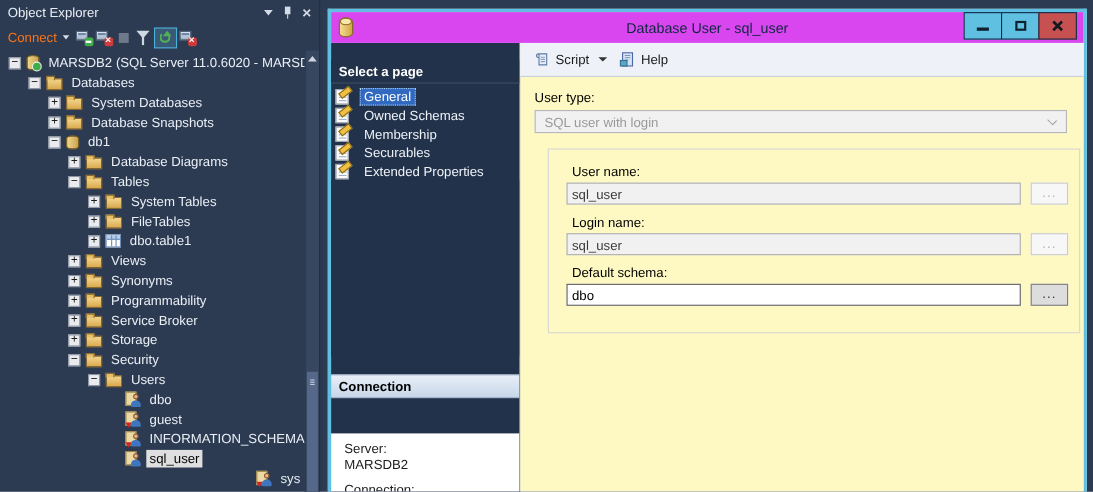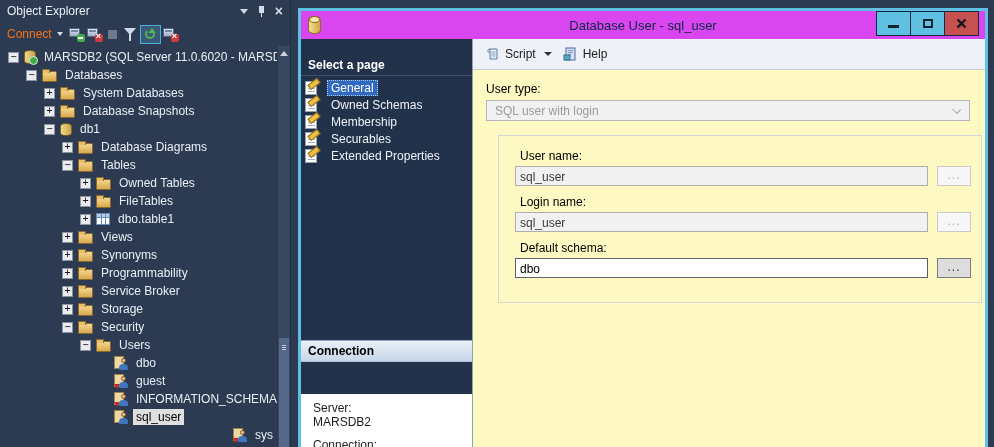--- a/index.html
+++ b/index.html
@@ -187,21 +187,21 @@
           <span class="tree-label">Database Diagrams</span>
         </div>
         <div class="tree-row" style="padding-left: 62px;">
           <span class="expand">−</span>
           <span class="ico ico-folder"></span>
           <span class="tree-label">Tables</span>
         </div>
         <div class="tree-row" style="padding-left: 80px;">
           <span class="expand">+</span>
           <span class="ico ico-folder"></span>
-          <span class="tree-label">Owned Tables</span>
+          <span class="tree-label">System Tables</span>
         </div>
         <div class="tree-row" style="padding-left: 80px;">
           <span class="expand">+</span>
           <span class="ico ico-folder"></span>
           <span class="tree-label">FileTables</span>
         </div>
         <div class="tree-row" style="padding-left: 80px;">
           <span class="expand">+</span>
           <span class="ico ico-table"></span>
           <span class="tree-label">dbo.table1</span>

